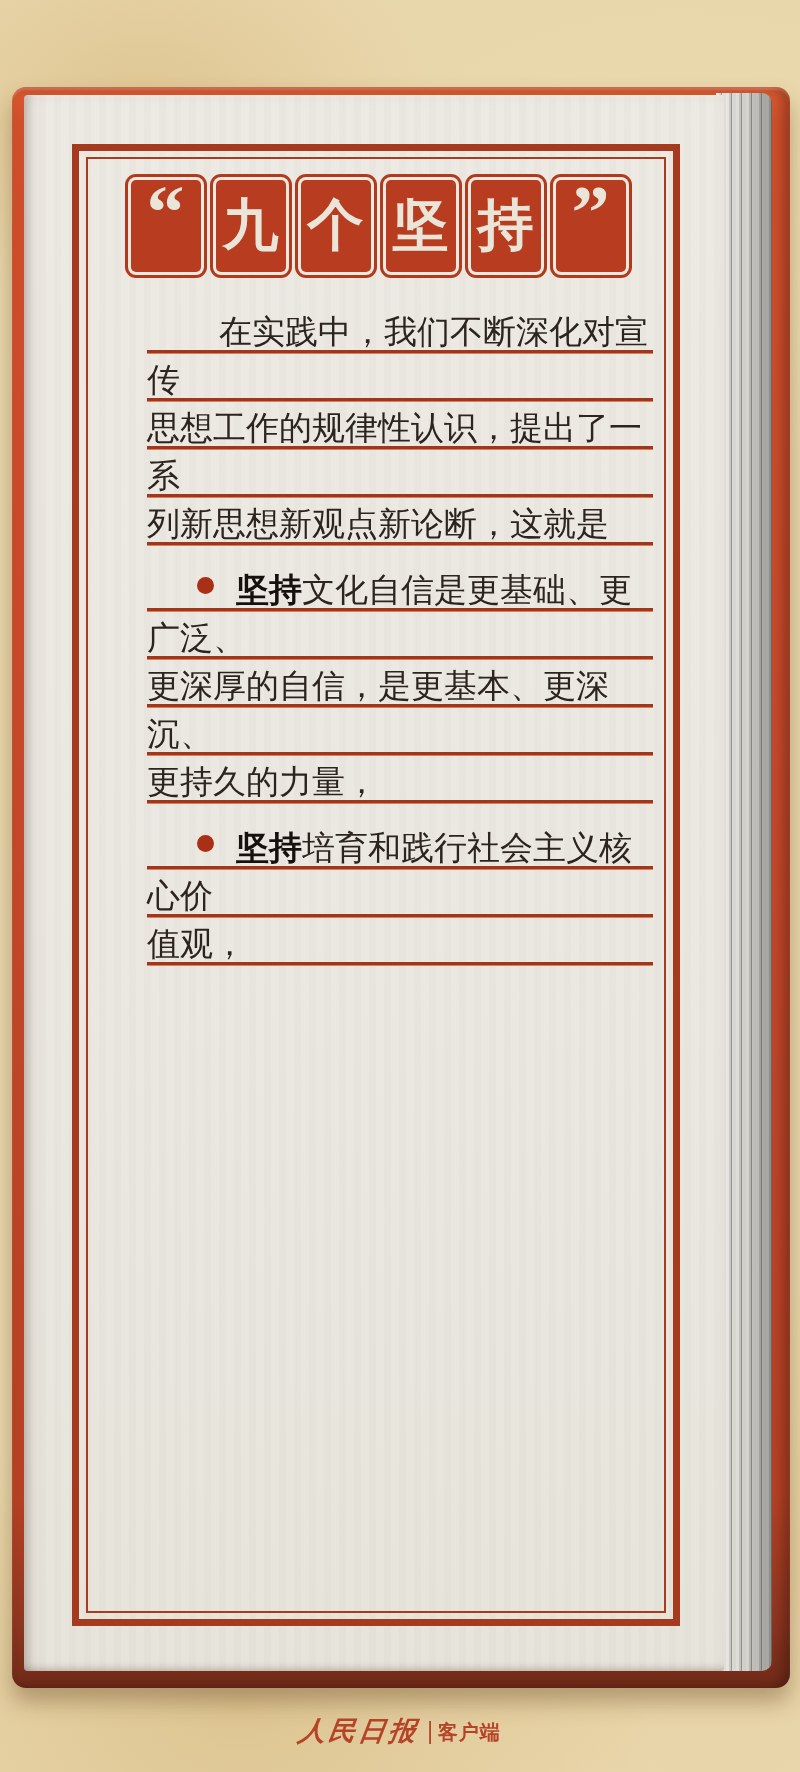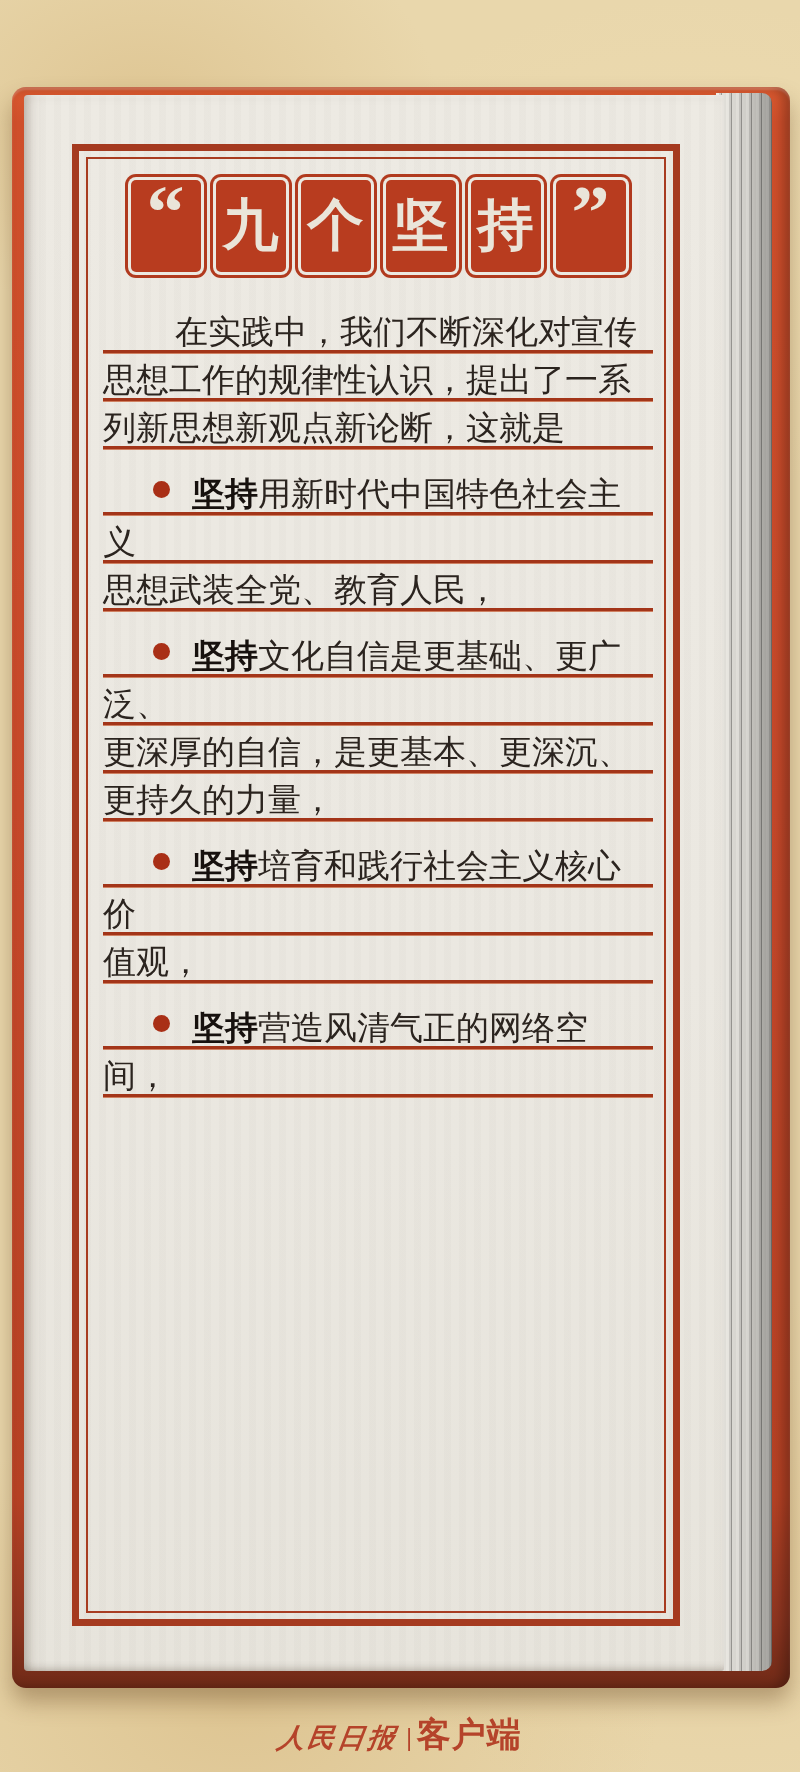--- a/index.html
+++ b/index.html
@@ -66,37 +66,38 @@
   .seal.seal-q span { transform:translateY(-14px); }
 
   .body-text { font-size:33px; line-height:48px; color:#2b241f; }
   .ruled {
     background-image:repeating-linear-gradient(180deg,
       rgba(0,0,0,0) 0px, rgba(0,0,0,0) 42px,
       #a33519 42px, #a33519 45px,
       #cf8162 45px, #cf8162 46px,
       rgba(0,0,0,0) 46px, rgba(0,0,0,0) 48px);
     margin-bottom:18px;
+    margin-left:44px;
   }
   .indent { text-indent:72px; }
   .item { text-indent:50px; }
   .dot {
     display:inline-block; width:17px; height:17px; border-radius:50%;
     background:#a92f16; margin-right:22px; vertical-align:7px;
   }
   .kw { font-weight:bold; color:#17110e; }
 
   
   .logo { position:absolute; left:0; top:1712px; width:800px; text-align:center; color:#b5432a; }
   .logo-script {
     display:inline-block; font-style:italic; font-weight:bold; font-size:27px;
     letter-spacing:3px; transform:skewX(-8deg) translateY(1px);
   }
   .logo-sep { display:inline-block; font-size:26px; font-weight:bold; margin:0 5px 0 8px; }
-  .logo-suffix { display:inline-block; font-family:Liberation Serif, serif; font-weight:bold; font-size:34px; letter-spacing:1px; }
+  .logo-suffix { display:inline-block; font-family:Liberation Serif, serif; font-weight:bold; font-size:20px; letter-spacing:1px; }
 </style>
 </head>
 <body>
 
 <div class="canvas">
 
   <div class="book-cover"></div>
   <div class="page-edges"></div>
   <div class="page"></div>
 
@@ -124,29 +125,27 @@
         <div class="seal seal-q">
           <span>”</span>
         </div>
       </div>
 
     <div class="body-text">
       <p class="ruled indent">在实践中，我们不断深化对宣传<br>思想工作的规律性认识，提出了一系<br>列新思想新观点新论断，这就是</p>
       <div>
 
 
-  <p class="ruled item"><span class="dot"></span><b class="kw">坚持</b><span>用新时代中国特色社会主义<br>思想武装全党、教育人民，</span></p>
 
   <p class="ruled item"><span class="dot"></span><b class="kw">坚持</b><span>文化自信是更基础、更广泛、<br>更深厚的自信，是更基本、更深沉、<br>更持久的力量，</span></p>
 
   <p class="ruled item"><span class="dot"></span><b class="kw">坚持</b><span>培育和践行社会主义核心价<br>值观，</span></p>
 
 
 
-  <p class="ruled item"><span class="dot"></span><b class="kw">坚持</b><span>营造风清气正的网络空间，</span></p>
 
 </div>
 
     </div>
 
   </div>
 
   <div class="logo">
     <span class="logo-script">人民日报</span><span class="logo-sep">|</span><span class="logo-suffix">客户端</span>
   </div>

